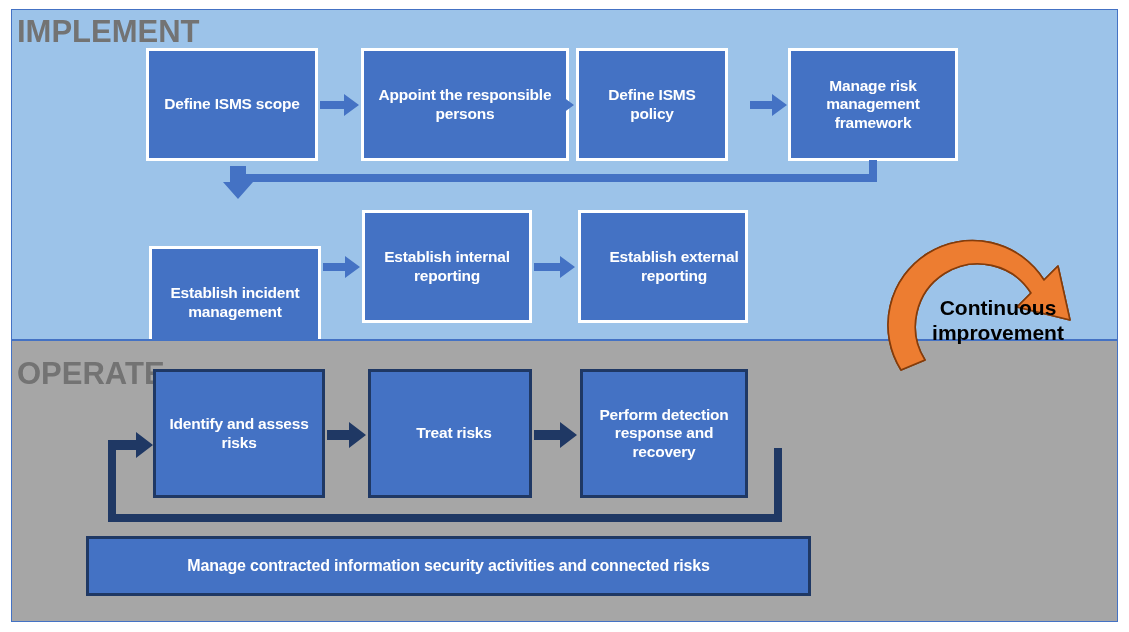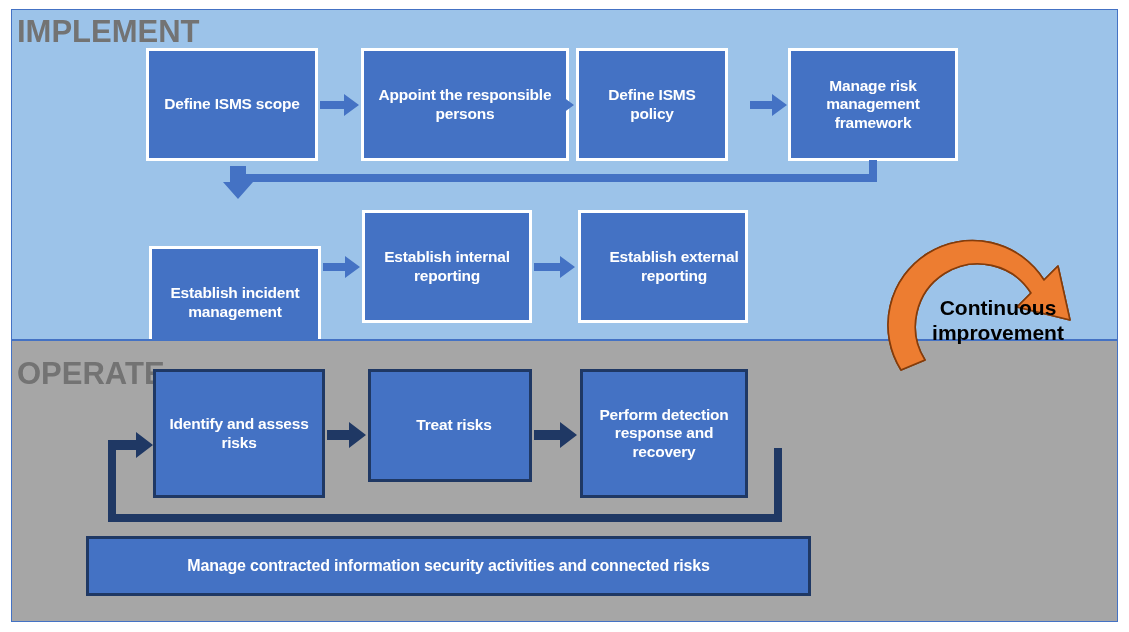--- a/index.html
+++ b/index.html
@@ -177,21 +177,21 @@
   </div>
 
   <div id="operate-band" class="band"></div>
 
   <div id="operate-title" class="band-title">OPERATE</div>
 
   <div class="pbox navy-edge" style="left:153px; top:369px; width:172px; height:129px; font-size:15.5px;">
     <span class="lbl">Identify and assess risks</span>
   </div>
 
-  <div class="pbox navy-edge" style="left:368px; top:369px; width:164px; height:113px; font-size:15.5px;padding-left:8px;">
+  <div class="pbox navy-edge" style="left:368px; top:369px; width:164px; height:129px; font-size:15.5px;padding-left:8px;">
     <span class="lbl">Treat risks</span>
   </div>
 
   <div class="pbox navy-edge" style="left:580px; top:369px; width:168px; height:129px; font-size:15.5px;">
     <span class="lbl">Perform detection response and recovery</span>
   </div>
 
   <div class="arrow-navy" style="left:327px; top:421px; width:40px; height:28px;">
     <svg width="40" height="28" viewBox="0 0 40 28">
       <path d="M0 9 H22 V1 L39 14 L22 27 V19 H0 Z" fill="#1F3864"></path>

